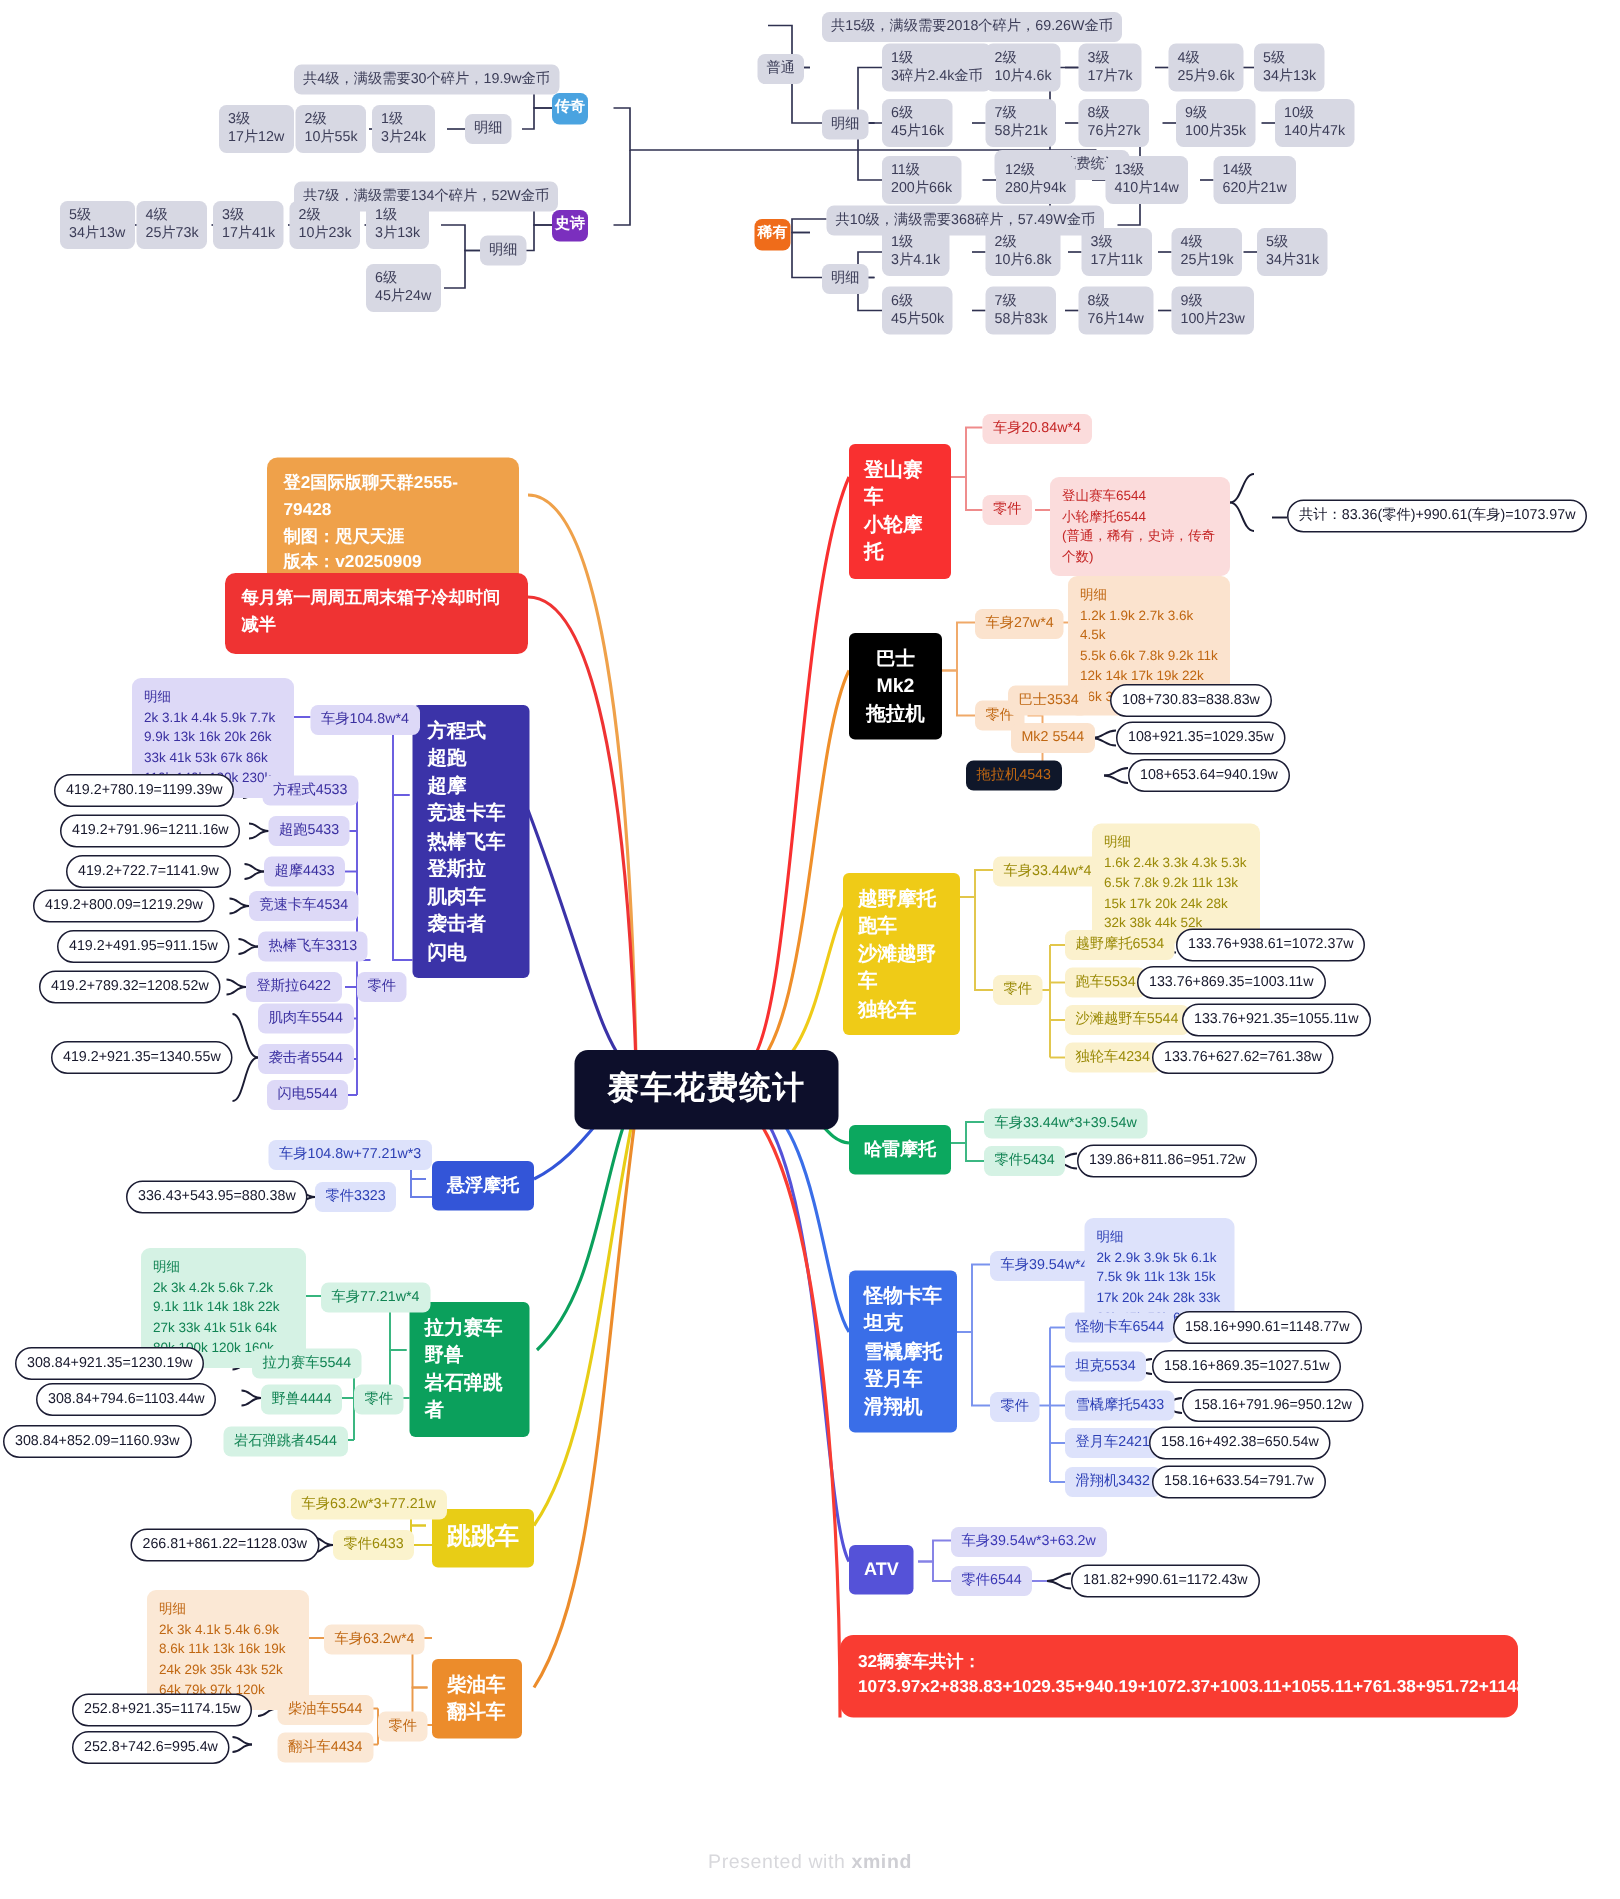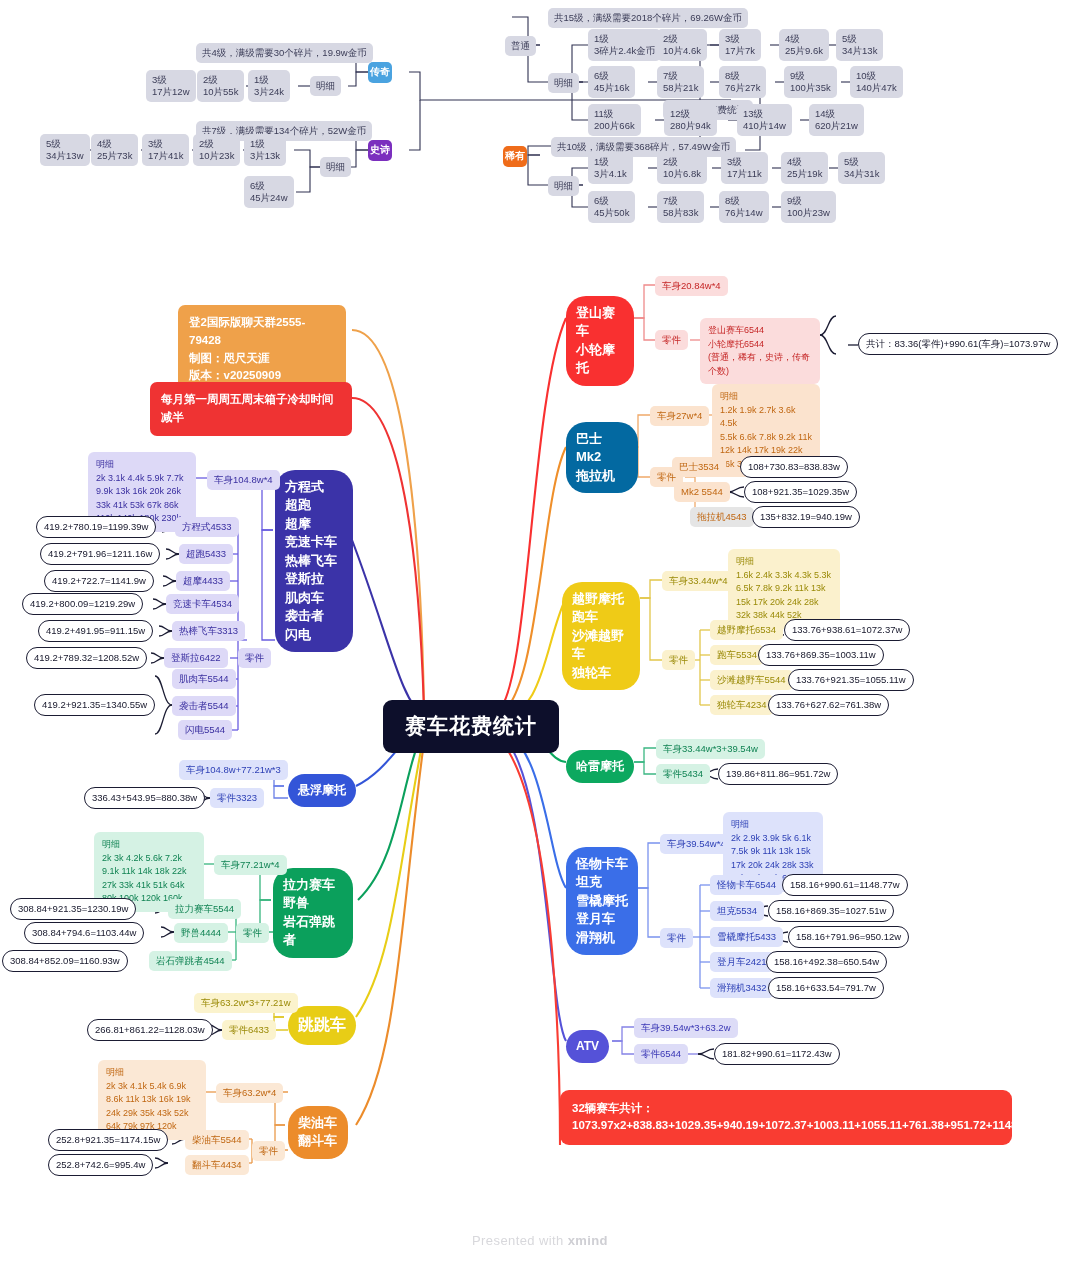--- a/index.html
+++ b/index.html
@@ -25,21 +25,21 @@
 
   .tag { font-size:10px; padding:4px 2px; border-radius:5px; color:#fff; font-weight:bold; }
 
   .outline {
     background:#fff; border:1.6px solid #1b1c33; color:#16172b;
     font-size:9.5px; padding:4px 7px; border-radius:11px; text-align:center;
   }
 
   .bigcat {
     color:#fff; font-size:13px; font-weight:bold; padding:8px 10px;
-    border-radius:20px; line-height:1.42;
+    border-radius:4px; line-height:1.42;
   }
 
   .soft { font-size:9.5px; padding:4px 7px; border-radius:5px; }
   .detail { font-size:9px; padding:6px 8px; border-radius:6px; line-height:1.5; }
 
   .banner { color:#fff; font-size:12.5px; font-weight:bold; padding:9px 11px; border-radius:7px; line-height:1.55; }
 
   .totalbox { color:#fff; font-size:11.5px; font-weight:bold; padding:10px 12px; border-radius:9px; line-height:1.5; }
 
   .center-node {
@@ -488,36 +488,36 @@
 
   <div class="node bigcat" style="left:566px;top:318px;width:68px;background:#f93030;transform:translateY(-22px);">登山赛车
 小轮摩托</div>
   <div class="node soft" style="left:655px;top:276px;background:#fbdcdc;color:#c52626;">车身20.84w*4</div>
   <div class="node soft" style="left:655px;top:330px;background:#fbdcdc;color:#c52626;">零件</div>
   <div class="node detail" style="left:700px;top:318px;width:120px;background:#fbdcdc;color:#c52626;">登山赛车6544
 小轮摩托6544
 (普通，稀有，史诗，传奇个数)</div>
   <div class="node outline" style="left:858px;top:333px;">共计：83.36(零件)+990.61(车身)=1073.97w</div>
 
-  <div class="node bigcat" style="left:566px;top:422px;width:72px;background:#0369a1;">巴士
+  <div class="node bigcat" style="left:566px;top:422px;width:62px;background:#000000;text-align:center;">巴士
 Mk2
 拖拉机</div>
   <div class="node soft" style="left:650px;top:406px;background:#fbe3ce;color:#c06712;">车身27w*4</div>
   <div class="node detail" style="left:712px;top:384px;width:108px;background:#fbe3ce;color:#c06712;"><span>明细</span>
 <span>1.2k 1.9k 2.7k 3.6k 4.5k
 5.5k 6.6k 7.8k 9.2k 11k
 12k 14k 17k 19k 22k
 26k 30k 35k 41k</span></div>
   <div class="node soft" style="left:650px;top:467px;background:#fbe3ce;color:#c06712;">零件</div>
   <div class="node soft" style="left:672px;top:457px;background:#fbe3ce;color:#c06712;">巴士3534</div>
   <div class="node soft" style="left:674px;top:482px;background:#fbe3ce;color:#c06712;">Mk2 5544</div>
-  <div class="node soft" style="left:690px;top:507px;background:#e5e5e5;color:#c06712;">拖拉机4543</div>
+  <div class="node soft" style="left:644px;top:507px;background:#0f172a;color:#c06712;">拖拉机4543</div>
   <div class="node outline" style="left:740px;top:456px;">108+730.83=838.83w</div>
   <div class="node outline" style="left:744px;top:481px;">108+921.35=1029.35w</div>
-  <div class="node outline" style="left:752px;top:506px;">135+832.19=940.19w</div>
+  <div class="node outline" style="left:752px;top:506px;">108+653.64=940.19w</div>
 
   <div class="node bigcat" style="left:562px;top:582px;width:78px;background:#efcb17;">越野摩托
 跑车
 沙滩越野车
 独轮车</div>
   <div class="node soft" style="left:662px;top:571px;background:#fbf1cd;color:#9a8a07;">车身33.44w*4</div>
   <div class="node detail" style="left:728px;top:549px;width:112px;background:#fbf1cd;color:#9a8a07;"><span>明细</span>
 <span>1.6k 2.4k 3.3k 4.3k 5.3k
 6.5k 7.8k 9.2k 11k 13k
 15k 17k 20k 24k 28k

